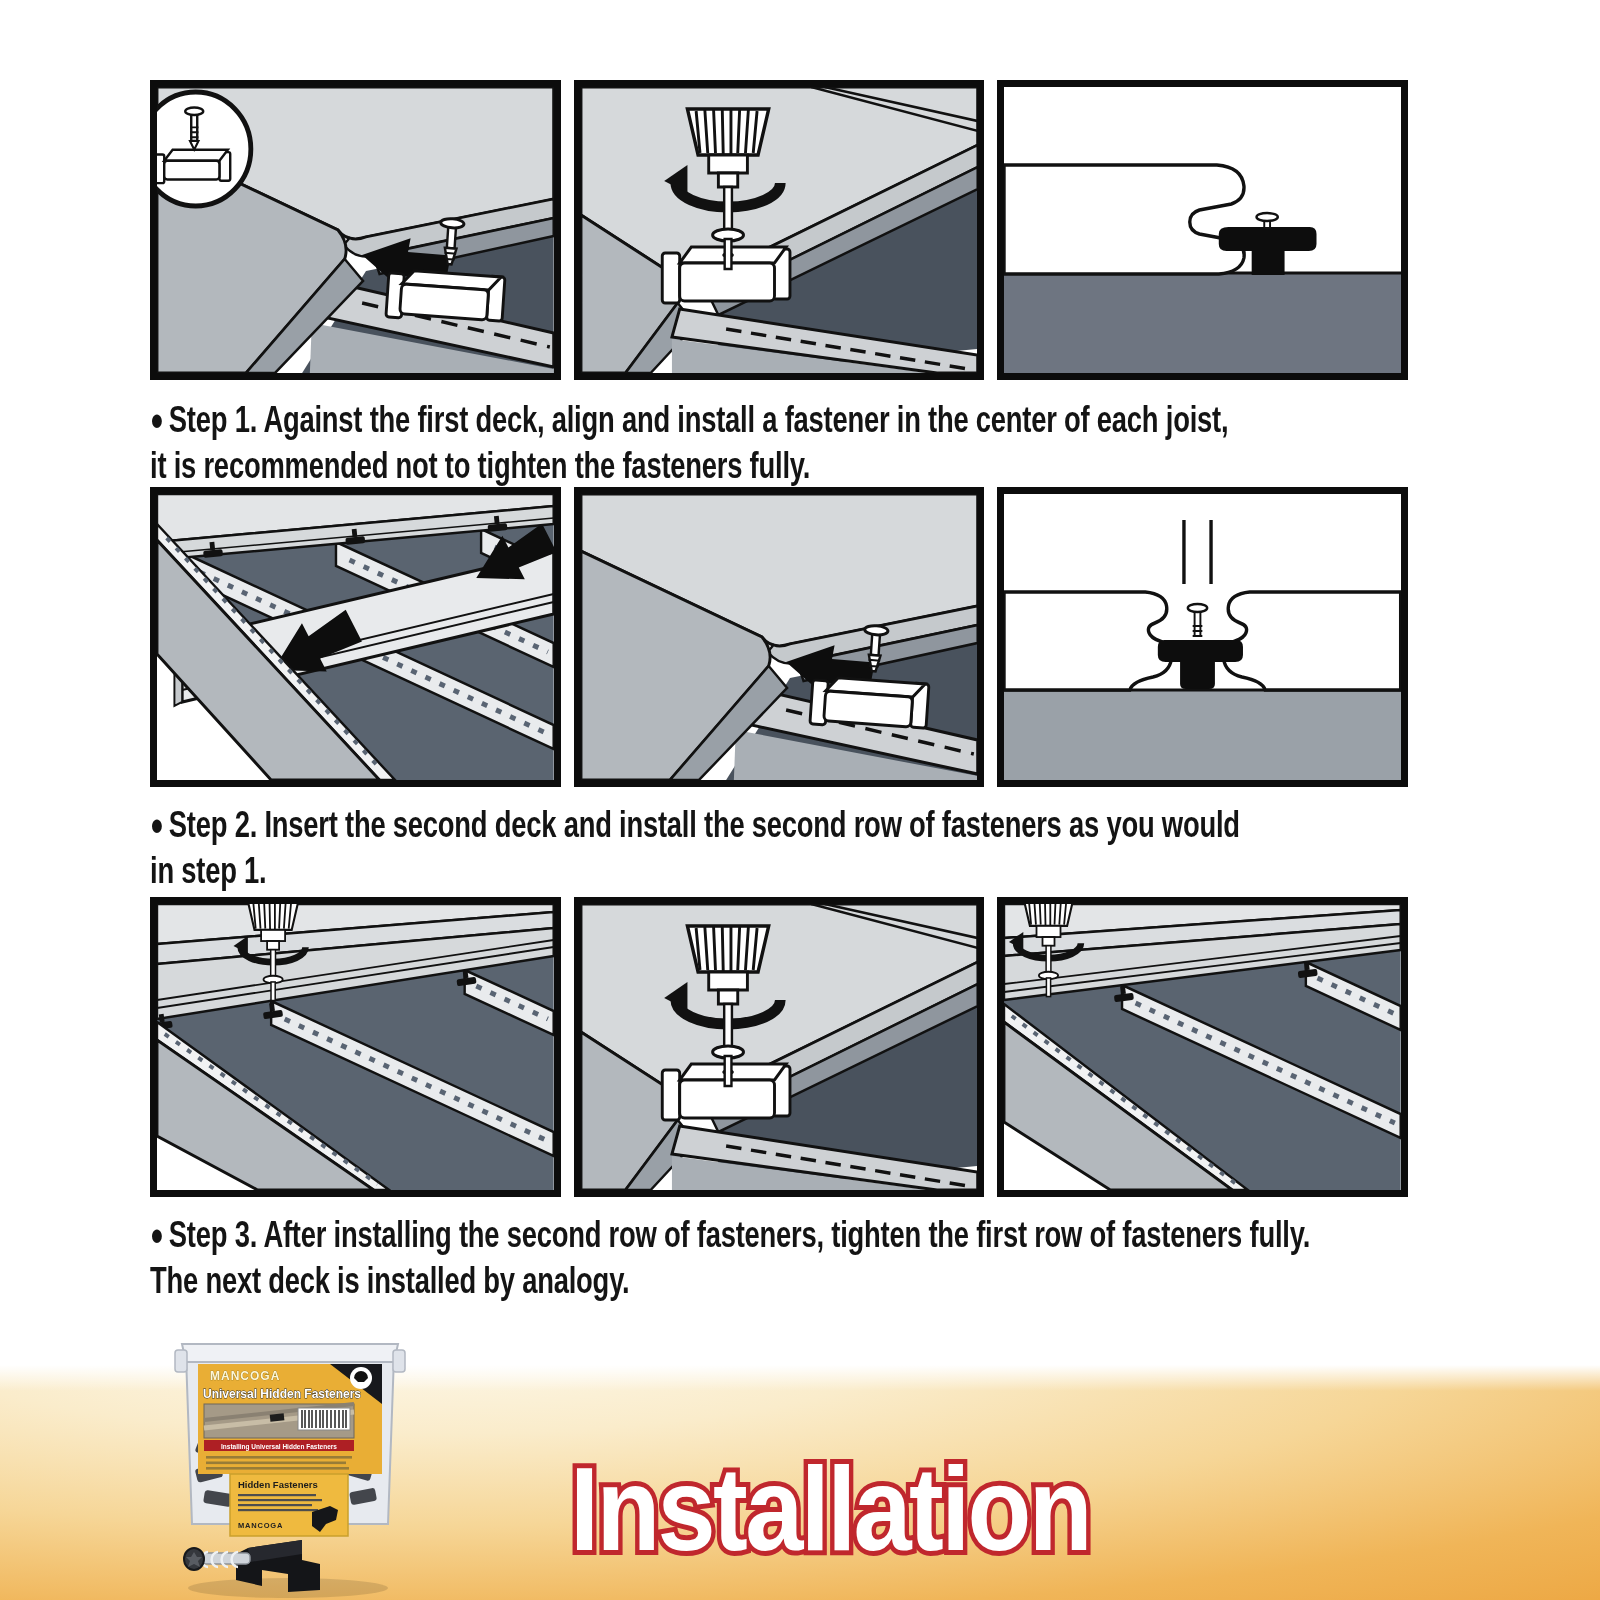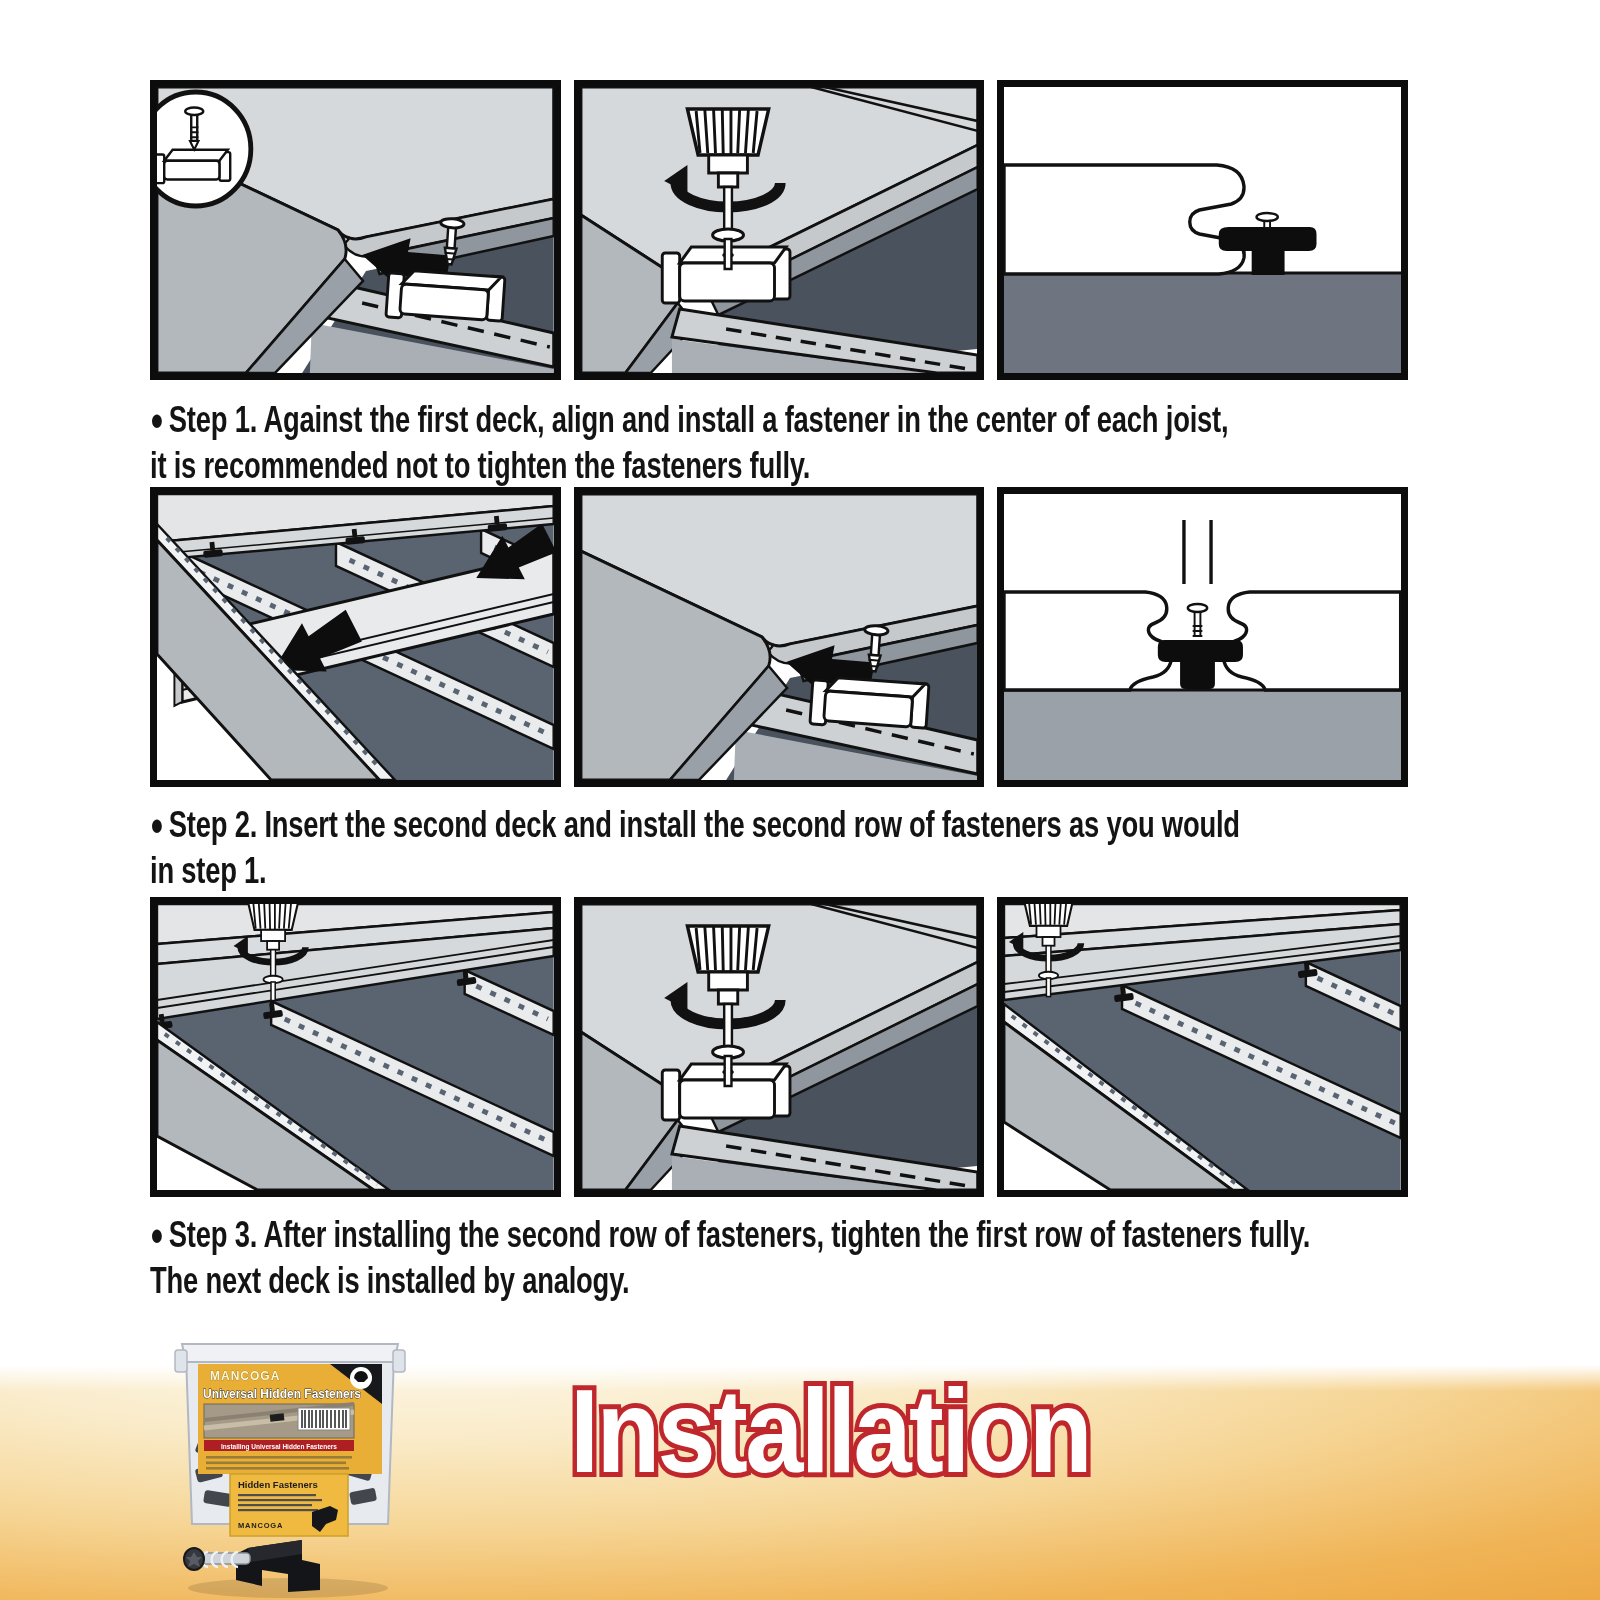--- a/index.html
+++ b/index.html
@@ -13,21 +13,21 @@
         transform-origin:0 0;font-weight:bold;font-size:37px;line-height:46px;
         color:#141414;letter-spacing:-.3px}
   #step1{top:397px}#step2{top:802px}#step3{top:1212px}
   .step .bullet{font-size:31px;vertical-align:2px;margin-right:7px}
   .step .txt{white-space:pre-line}
   .band{position:absolute;left:0;top:1365px;width:1600px;height:235px;
         background:radial-gradient(140% 170% at 26% -8%, #fdf8ea 0%, #faeccb 22%,
                    #f6d697 45%, #f0b558 68%, #eca43e 88%, #eea844 100%)}
   .band::before{content:"";position:absolute;left:0;top:0;right:0;height:26px;
         background:linear-gradient(#ffffff,rgba(255,255,255,0))}
-  .headline{position:absolute;left:548px;top:1356px;width:564px;height:160px}
+  .headline{position:absolute;left:548px;top:1434px;width:564px;height:160px}
   .headline svg{display:block;width:100%;height:100%}
   .product{position:absolute;left:170px;top:1316px;width:240px;height:290px}
   .product svg{display:block;width:100%;height:100%}
 </style>
 </head>
 <body>
 
 <div class="illus-row" id="row1">
 
   <div class="panel">

